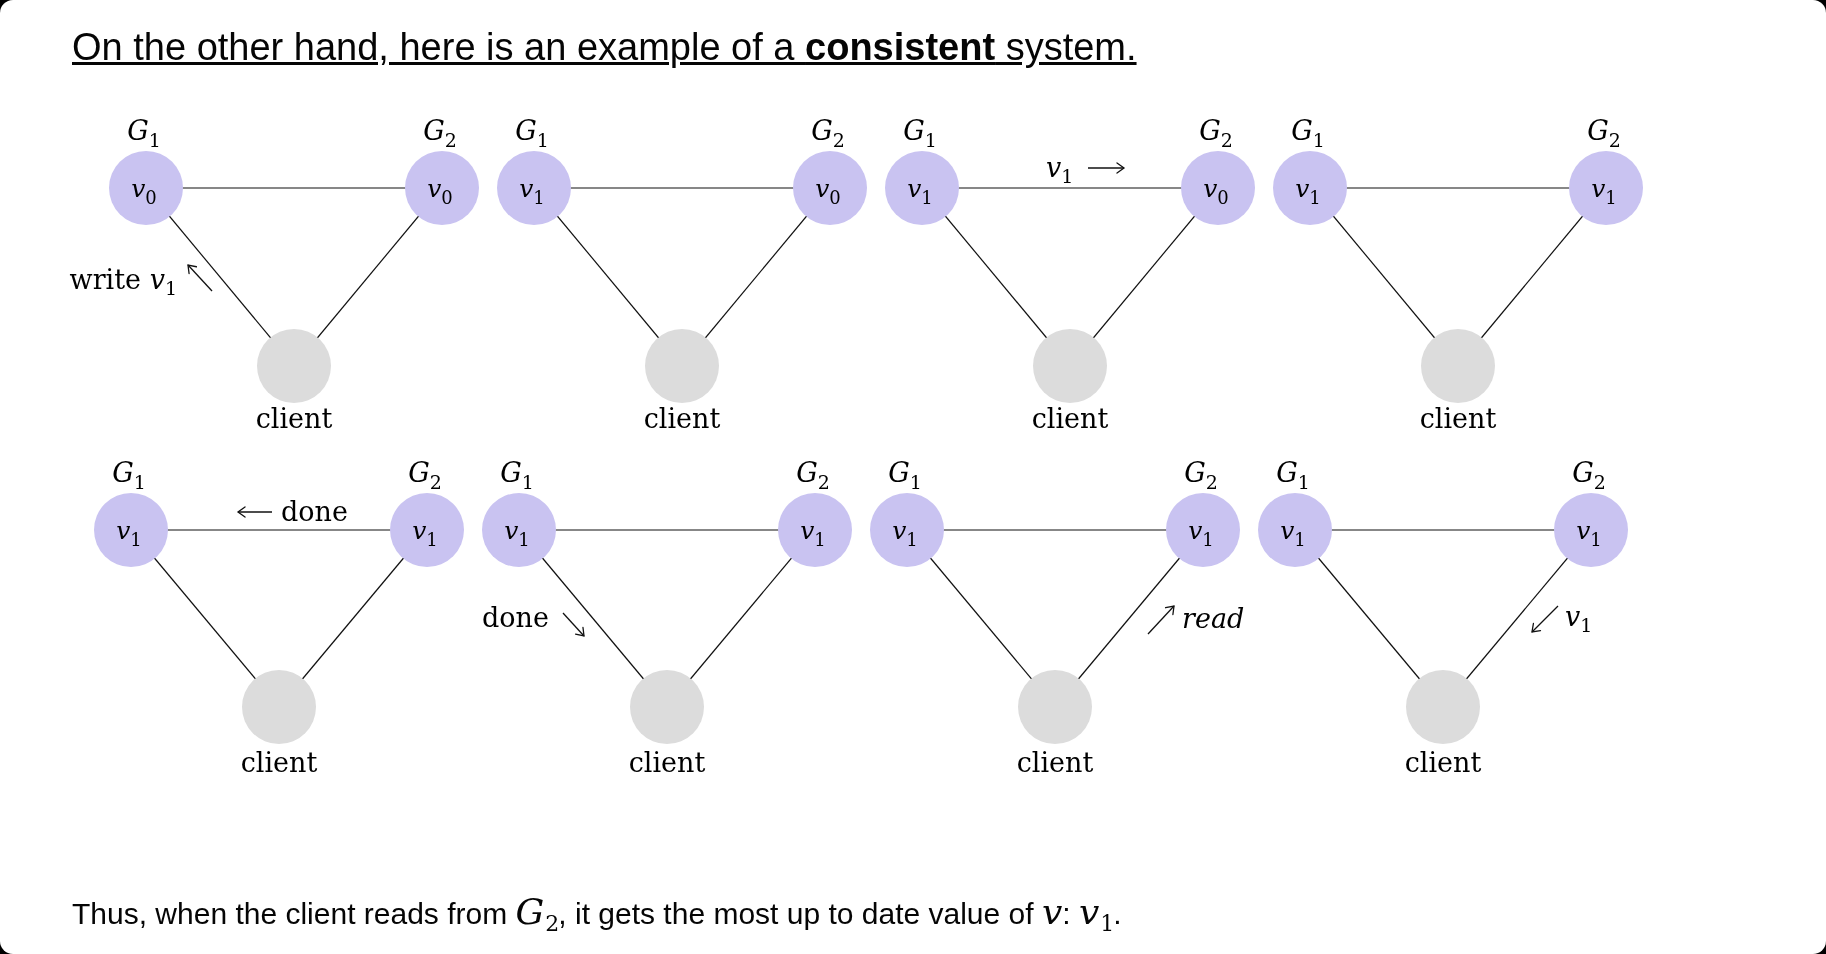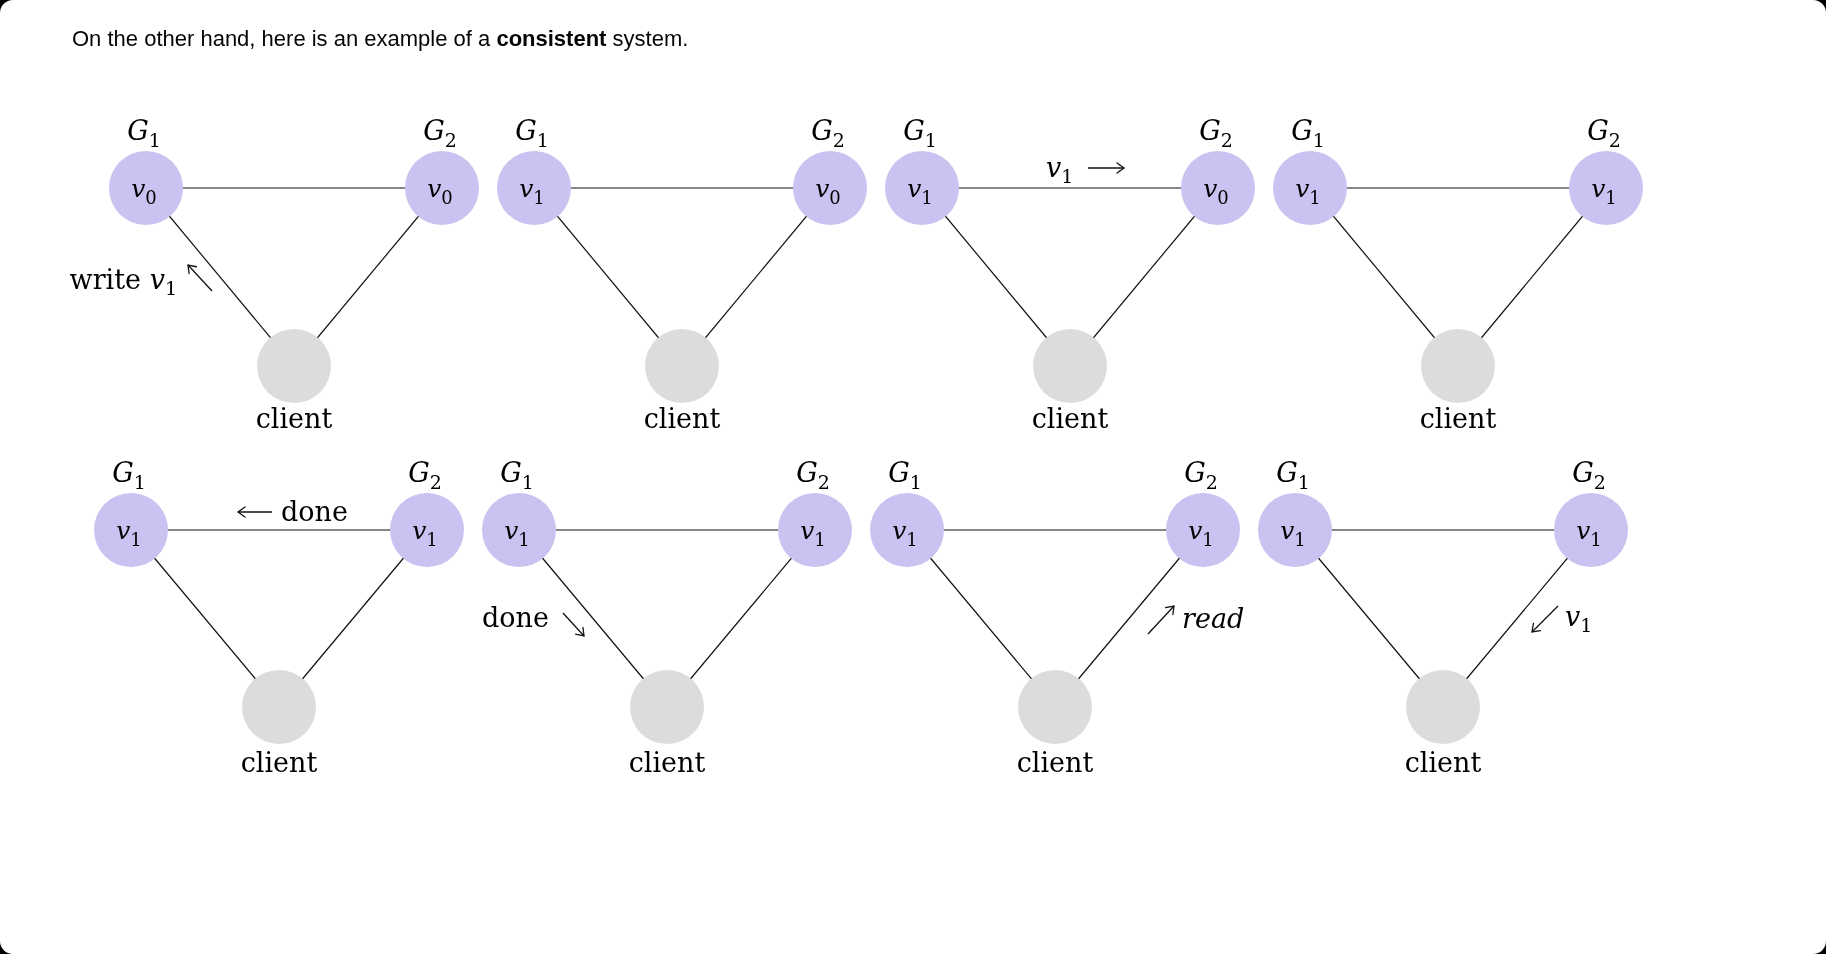--- a/index.html
+++ b/index.html
@@ -4,22 +4,23 @@
 <style>
   html,body{margin:0;padding:0;}
   body{
     width:1826px;height:954px;position:relative;overflow:hidden;
     background:#000;font-family:"Liberation Sans",sans-serif;
   }
   .canvas{
     position:absolute;inset:0;background:#fff;border-radius:13px;
   }
   .title{
-    position:absolute;left:72px;top:26px;font-size:22px;color:#050505;
+    position:absolute;left:72px;top:26px;font-size:38px;color:#050505;
     white-space:nowrap;
+    text-decoration:underline;
   }
   .footer-line{
     position:absolute;left:72px;font-size:30px;color:#050505;white-space:nowrap;
   }
   #footer1{top:836px;}
   #footer2{top:897px;}
   .math{
     font-family:"DejaVu Serif",serif;font-style:italic;font-size:36px;line-height:0;
   }
   .math sub{
@@ -152,14 +153,15 @@
         <text x="1293" y="482" text-anchor="middle" fill="#000000"><tspan font-family="&quot;DejaVu Serif&quot;,serif" font-size="27" font-style="italic">G</tspan><tspan font-family="&quot;DejaVu Serif&quot;,serif" font-size="19" font-style="normal" dy="7">1</tspan></text>
         <text x="1589" y="482" text-anchor="middle" fill="#000000"><tspan font-family="&quot;DejaVu Serif&quot;,serif" font-size="27" font-style="italic">G</tspan><tspan font-family="&quot;DejaVu Serif&quot;,serif" font-size="19" font-style="normal" dy="7">2</tspan></text>
         <text x="1293" y="539" text-anchor="middle" fill="#000000"><tspan font-family="&quot;DejaVu Serif&quot;,serif" font-size="25" font-style="italic">v</tspan><tspan font-family="&quot;DejaVu Serif&quot;,serif" font-size="18" font-style="normal" dy="7">1</tspan></text>
         <text x="1589" y="539" text-anchor="middle" fill="#000000"><tspan font-family="&quot;DejaVu Serif&quot;,serif" font-size="25" font-style="italic">v</tspan><tspan font-family="&quot;DejaVu Serif&quot;,serif" font-size="18" font-style="normal" dy="7">1</tspan></text>
         <text x="1443" y="772" text-anchor="middle" font-family="&quot;DejaVu Serif&quot;,serif" font-size="27" fill="#000000">client</text>
         <text x="1565" y="626" text-anchor="start" fill="#000000"><tspan font-family="&quot;DejaVu Serif&quot;,serif" font-size="27" font-style="italic" dy="0">v</tspan><tspan font-family="&quot;DejaVu Serif&quot;,serif" font-size="19" font-style="normal" dy="6">1</tspan></text>
         <line x1="1558" y1="606" x2="1532" y2="632" stroke="#111111" stroke-width="1.3" marker-end="url(#arrowhead)"></line>
       </g>
     </svg>
 
+  <div class="footer-line" id="footer2"><span>Thus, when the client reads from </span><i class="math">G<sub>2</sub></i><span>, it gets the most up to date value of </span><i class="math">v</i><span>: </span><i class="math">v<sub>1</sub></i><span>.</span></div>
 
 </div>
 
 </body></html>

